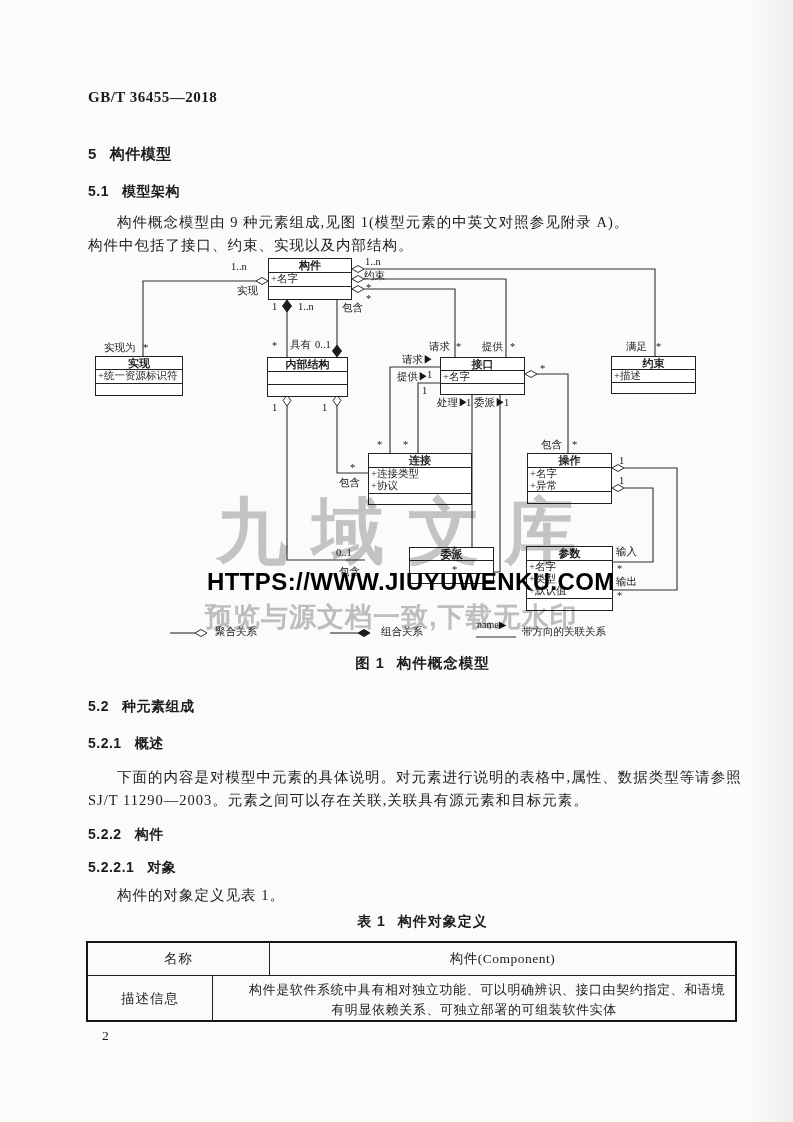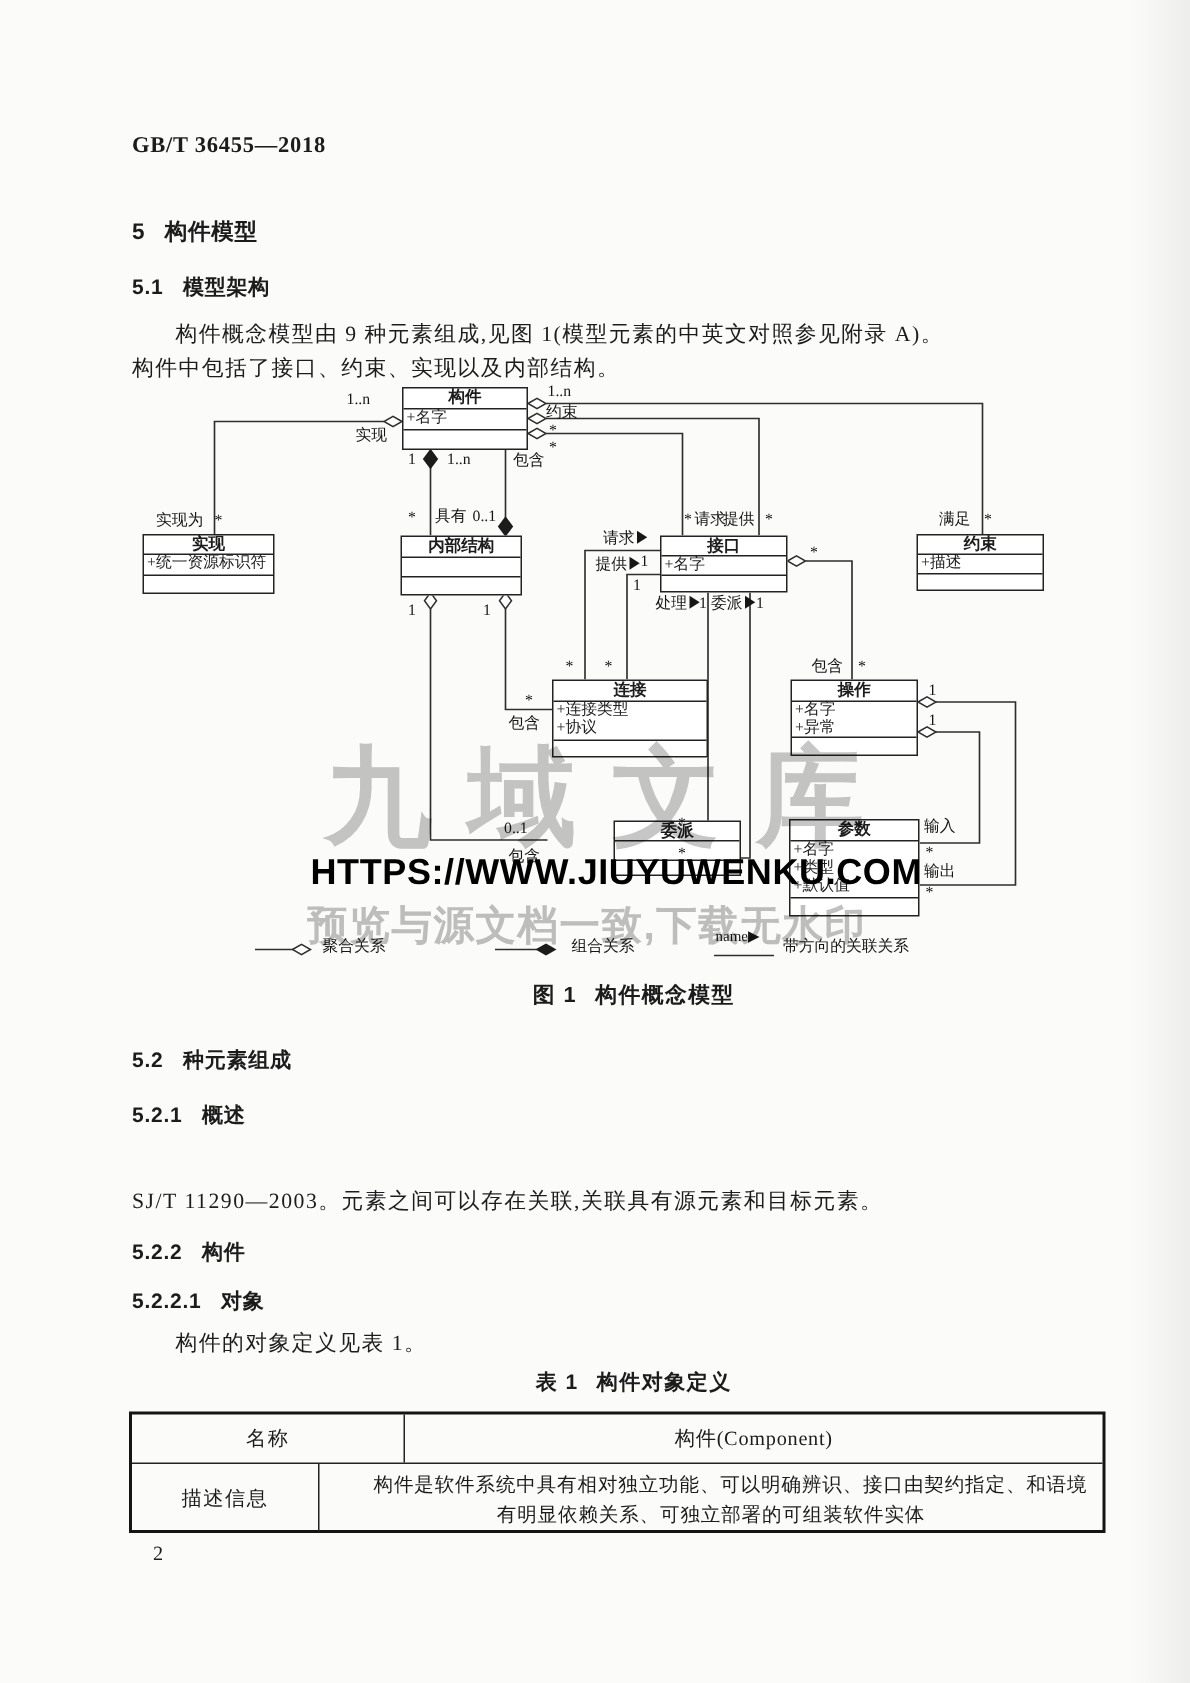--- a/index.html
+++ b/index.html
@@ -185,21 +185,21 @@
       <div class="flabel" style="left: 272px; top: 301px;">1</div>
       <div class="flabel" style="left: 298px; top: 301px;">1..n</div>
       <div class="flabel" style="left: 342px; top: 302px;">包含</div>
       <div class="flabel" style="left: 272px; top: 340px;">*</div>
       <div class="flabel" style="left: 290px; top: 339px;">具有</div>
       <div class="flabel" style="left: 315px; top: 339px;">0..1</div>
       <div class="flabel" style="left: 365px; top: 256px;">1..n</div>
       <div class="flabel" style="left: 364px; top: 270px;">约束</div>
       <div class="flabel" style="left: 366px; top: 282px;">*</div>
       <div class="flabel" style="left: 366px; top: 293px;">*</div>
-      <div class="flabel" style="left: 429px; top: 341px; margin-left: 34px;">请求</div>
+      <div class="flabel" style="left: 429px; top: 341px;">请求</div>
       <div class="flabel" style="left: 456px; top: 341px;">*</div>
       <div class="flabel" style="left: 482px; top: 341px;">提供</div>
       <div class="flabel" style="left: 510px; top: 341px;">*</div>
       <div class="flabel" style="left: 626px; top: 341px;">满足</div>
       <div class="flabel" style="left: 656px; top: 341px;">*</div>
       <div class="flabel" style="left: 402px; top: 354px;">请求▶</div>
       <div class="flabel" style="left: 427px; top: 369px;">1</div>
       <div class="flabel" style="left: 397px; top: 371px;">提供▶</div>
       <div class="flabel" style="left: 422px; top: 385px;">1</div>
       <div class="flabel" style="left: 437px; top: 397px;">处理▶</div>
@@ -234,20 +234,21 @@
   <div class="fig-caption" style="top:654px;">
     <span class="cnum">图 1</span><span>构件概念模型</span>
   </div>
 
   <div class="abs h2" style="left:88px;top:698px;">
     <span>5.2</span><span class="ht">种元素组成</span>
   </div>
   <div class="abs h2" style="left:88px;top:735px;">
     <span>5.2.1</span><span class="ht">概述</span>
   </div>
+  <div class="abs pline" style="left:117px;top:768px;">下面的内容是对模型中元素的具体说明。对元素进行说明的表格中,属性、数据类型等请参照</div>
   <div class="abs pline" style="left:88px;top:791px;">SJ/T 11290—2003。元素之间可以存在关联,关联具有源元素和目标元素。</div>
   <div class="abs h2" style="left:88px;top:826px;">
     <span>5.2.2</span><span class="ht">构件</span>
   </div>
   <div class="abs h2" style="left:88px;top:859px;">
     <span>5.2.2.1</span><span class="ht">对象</span>
   </div>
   <div class="abs pline" style="left:117px;top:886px;">构件的对象定义见表 1。</div>
 
   <div class="tbl-caption" style="top:913px;font-size:14px;">

